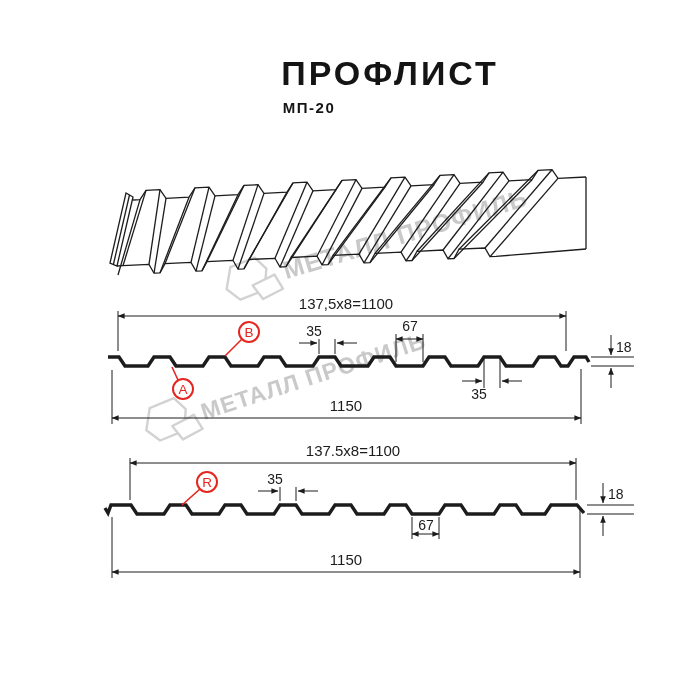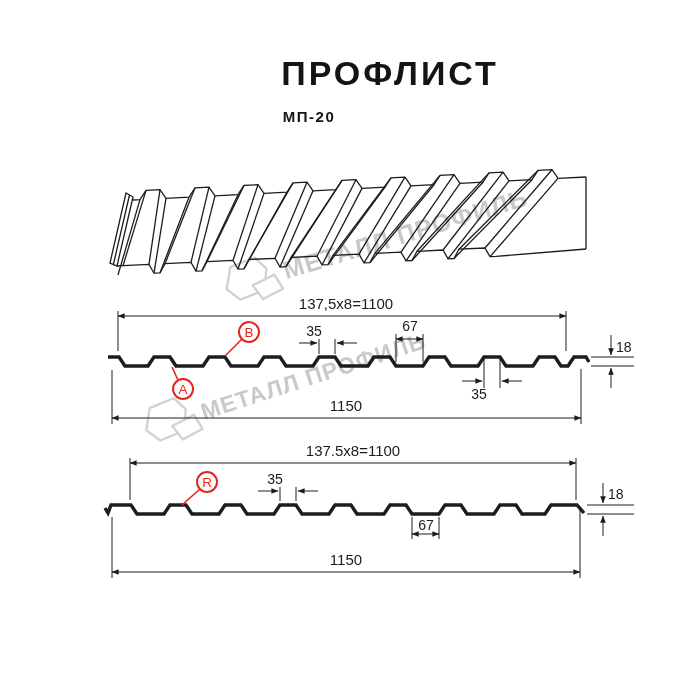--- a/index.html
+++ b/index.html
@@ -2,21 +2,21 @@
 <html><head>
 <meta charset="utf-8">
 <style>
   html,body{margin:0;padding:0;background:#fff;}
   .page{position:relative;width:700px;height:700px;background:#ffffff;overflow:hidden;
         font-family:"Liberation Sans",sans-serif;}
   .page svg{position:absolute;left:0;top:0;}
   .title{position:absolute;top:54px;left:0;width:700px;text-align:center;
          font-size:34px;font-weight:bold;letter-spacing:3px;color:#141414;padding-left:40px;}
   .subtitle{position:absolute;top:99px;left:0;width:618px;text-align:center;
-            font-size:15px;font-weight:bold;letter-spacing:1.5px;color:#141414;margin-top:9px;}
+            font-size:15px;font-weight:bold;letter-spacing:1.5px;color:#141414;}
   .footer{position:absolute;top:614px;left:0;width:700px;text-align:center;
           font-size:17px;font-weight:bold;letter-spacing:0.8px;color:#222222;}
   
   .thin{stroke:#1c1c1c;stroke-width:1;fill:none;}
   .prof{stroke:#1c1c1c;stroke-width:3.4;fill:none;stroke-linejoin:miter;}
   .sheet{stroke:#1c1c1c;stroke-width:1.3;fill:none;stroke-linejoin:miter;}
   .dim{font-size:15px;fill:#1c1c1c;}
   .dim-s{font-size:14px;fill:#1c1c1c;}
   .redline{stroke:#e52620;stroke-width:1.6;fill:none;}
   .redcirc{stroke:#e52620;stroke-width:2;fill:#ffffff;}

